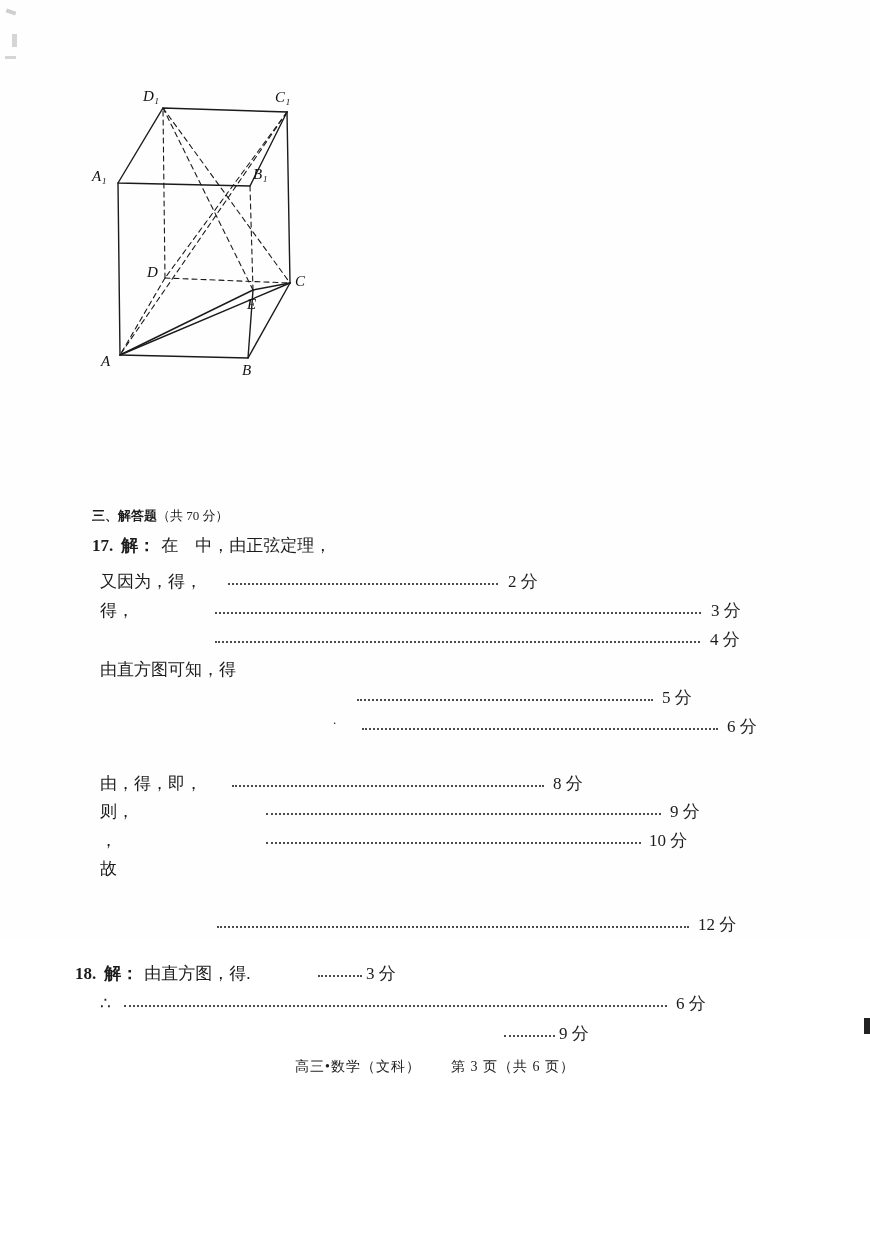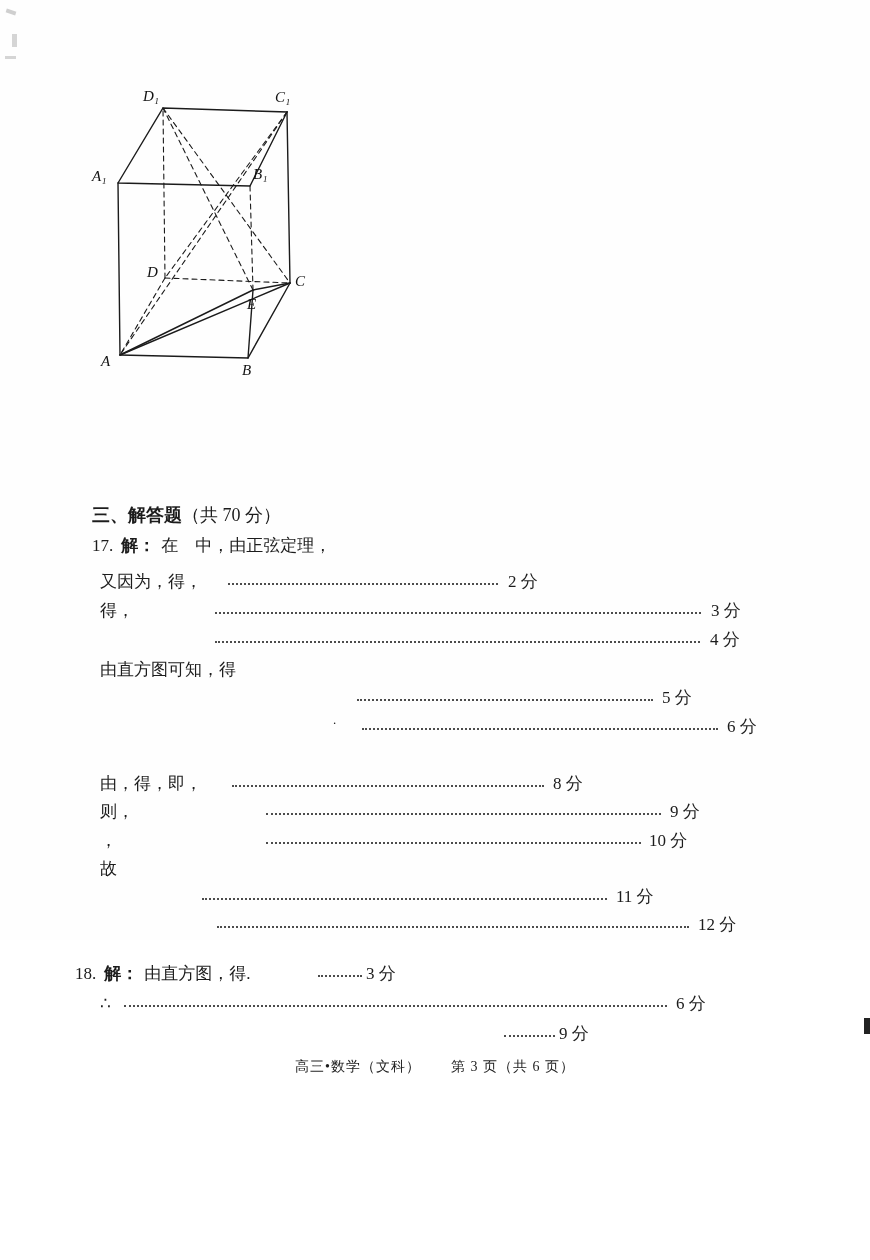--- a/index.html
+++ b/index.html
@@ -9,23 +9,23 @@
     font-family:"Liberation Serif","DejaVu Serif",serif;
     color:#1c1c1c;
     position:relative;
     overflow:hidden;
   }
   .page { position:absolute; left:0; top:0; width:870px; height:940px; background:#fefefe; }
 
   .artifact { position:absolute; background:#8a8a8a; }
 
   .row { position:absolute; white-space:pre; font-size:17px; line-height:24px; }
-  .heading span { font-size:18px; }
+  .heading span { font-size:13px; }
   .hei { font-family:"Liberation Sans","DejaVu Sans",sans-serif; font-weight:bold; }
-  .num { margin-right:8px; }
+  .num { margin-right:8px;font-weight:bold; }
   .jie { margin-right:6px; }
 
   .line { position:absolute; left:0; width:870px; height:26px; font-size:17px; line-height:24px; }
   .line .t { position:absolute; top:0; white-space:pre; }
   .line .dots { position:absolute; top:13px; height:0; border-bottom:2px dotted #4c4c4c; }
   .line .stray { position:absolute; font-size:13px; }
 
   .footer { position:absolute; left:0; top:1058px; width:870px; text-align:center; font-size:14px; letter-spacing:1px; }
 
   svg text { font-family:"Liberation Serif","DejaVu Serif",serif; font-style:italic; font-size:15px; fill:#111; }
@@ -129,24 +129,20 @@
   <div class="line" style="top:829px">
     <span class="t" style="left:100px">，</span>
     <span class="dots" style="left:266px;width:375px"></span>
     <span class="t" style="left:649px">10 分</span>
   </div>
 
   <div class="line" style="top:857px">
     <span class="t" style="left:100px">故</span>
   </div>
 
-  <div class="line" style="top:885px">
-    <span class="dots" style="left:202px;width:405px"></span>
-    <span class="t" style="left:616px">11 分</span>
-  </div>
 
   <div class="line" style="top:913px">
     <span class="dots" style="left:217px;width:472px"></span>
     <span class="t" style="left:698px">12 分</span>
   </div>
 
   <div class="line" style="top:962px">
     <span class="t" style="left:75px"><span class="num">18.</span><span class="jie hei">解：</span><span>由直方图，得.</span></span>
     <span class="dots" style="left:318px;width:44px"></span>
     <span class="t" style="left:366px">3 分</span>

